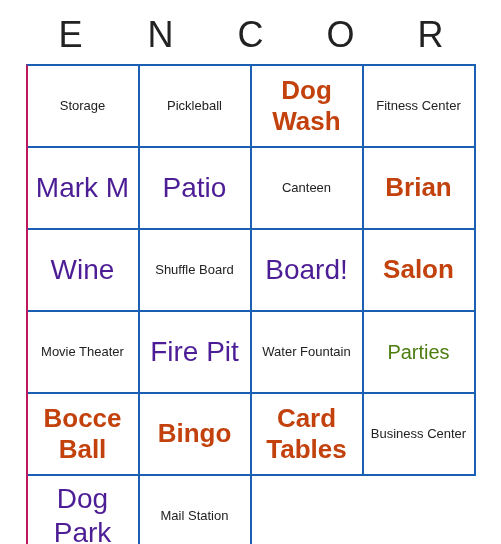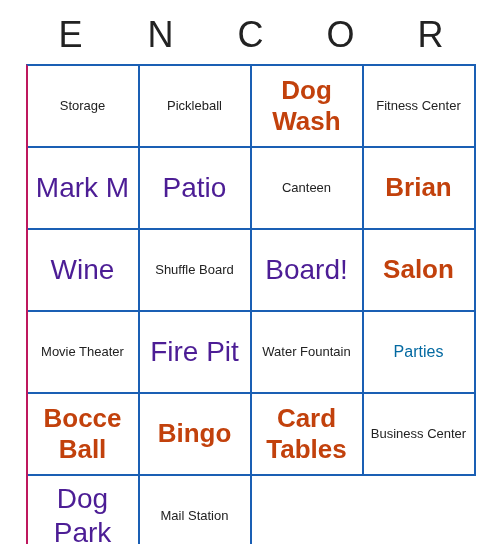--- a/index.html
+++ b/index.html
@@ -46,22 +46,22 @@
       background: #fff;
     }
     .bingo-cell .cell-text {
       line-height: 1.2;
     }
     .text-small {
       font-size: 13px;
       color: #222;
     }
     .text-medium {
-      font-size: 16px;
-      color: #0369a1;
+      font-size: 20px;
+      color: #4d7c0f;
     }
     .text-large {
       font-size: 26px;
       font-weight: bold;
       color: #c2410c;
     }
     .text-xlarge {
       font-size: 28px;
       font-weight: normal;
       color: #4c1d95;

